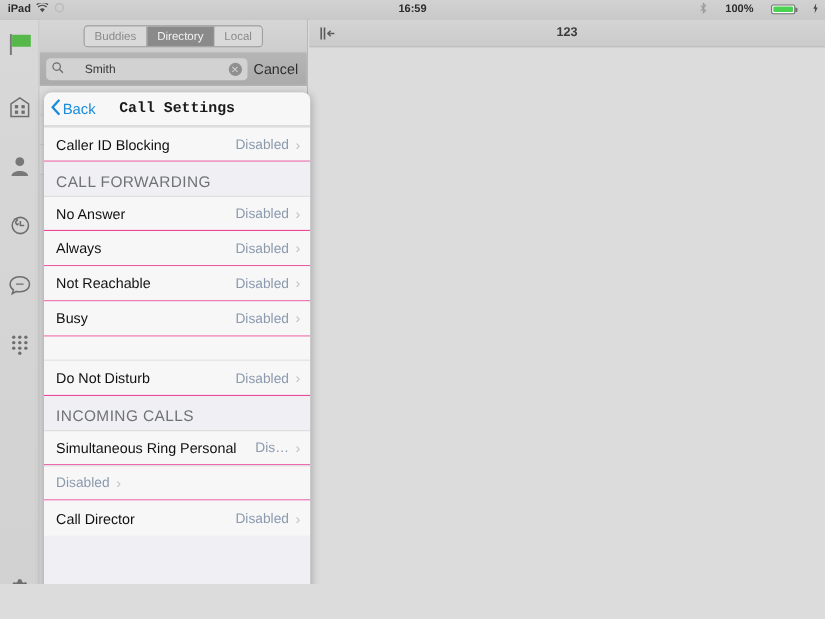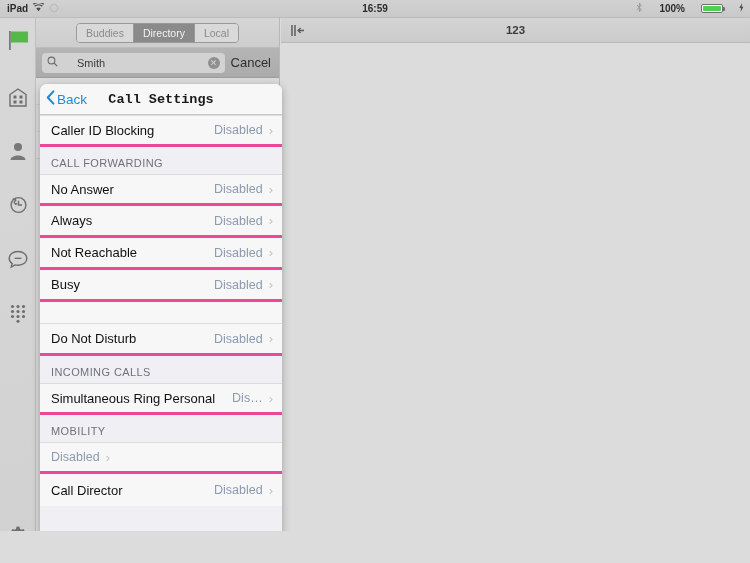--- a/index.html
+++ b/index.html
@@ -131,28 +131,28 @@
     display:flex; align-items:center; gap:2px; padding-left:6px;
     color:#1a8cd8; font-size:13.5px;
   }
   .pop-title {
     position:absolute; left:0; right:0; text-align:center;
     font-size:13.5px; font-weight:bold; color:#1a1a1a;font-family:Liberation Mono, monospace;
   }
   .pop-body { flex:1; overflow:hidden; background:#efeff4; }
 
   .sec-head {
-    font-size:11px; color:#6f7277; letter-spacing:.4px;
+    font-size:14px; color:#6f7277; letter-spacing:.4px;
     padding:10px 11px 5px 11px; background:#efeff4;
   }
   .spacer-row { height:22px; background:#f7f7f7; border-bottom:1px solid #dcdcdc; }
 
   .row {
     height:32px; background:#f7f7f7; display:flex; align-items:center;
-    padding:0 9px 0 11px; border-bottom:3px solid #ec4899;
+    padding:0 9px 0 11px; border-bottom:1px solid #ec4899;
   }
   .row:last-child { border-bottom:none; }
   .row .label { flex:1; font-size:13px; color:#111; white-space:nowrap; }
   .row .value {
     font-size:12.5px; color:#8c9aae; margin-right:6px;
     max-width:64px; overflow:hidden; text-overflow:ellipsis; white-space:nowrap;
   }
   .row .chev { color:#c2c2c6; font-size:13px; line-height:1; }
   .sec-top { border-top:1px solid #dcdcdc; }
 </style>
@@ -387,21 +387,20 @@
         <span class="chev">›</span>
       </div>
 
       <div class="sec-head">INCOMING CALLS</div>
       <div class="row sec-top">
         <span class="label">Simultaneous Ring Personal</span>
         <span class="value">Dis…</span>
         <span class="chev">›</span>
       </div>
 
-      <div class="sec-head">MOBILITY</div>
       <div class="row sec-top">
         <span class="value">Disabled</span>
         <span class="chev">›</span>
       </div>
       <div class="row">
         <span class="label">Call Director</span>
         <span class="value">Disabled</span>
         <span class="chev">›</span>
       </div>
 

